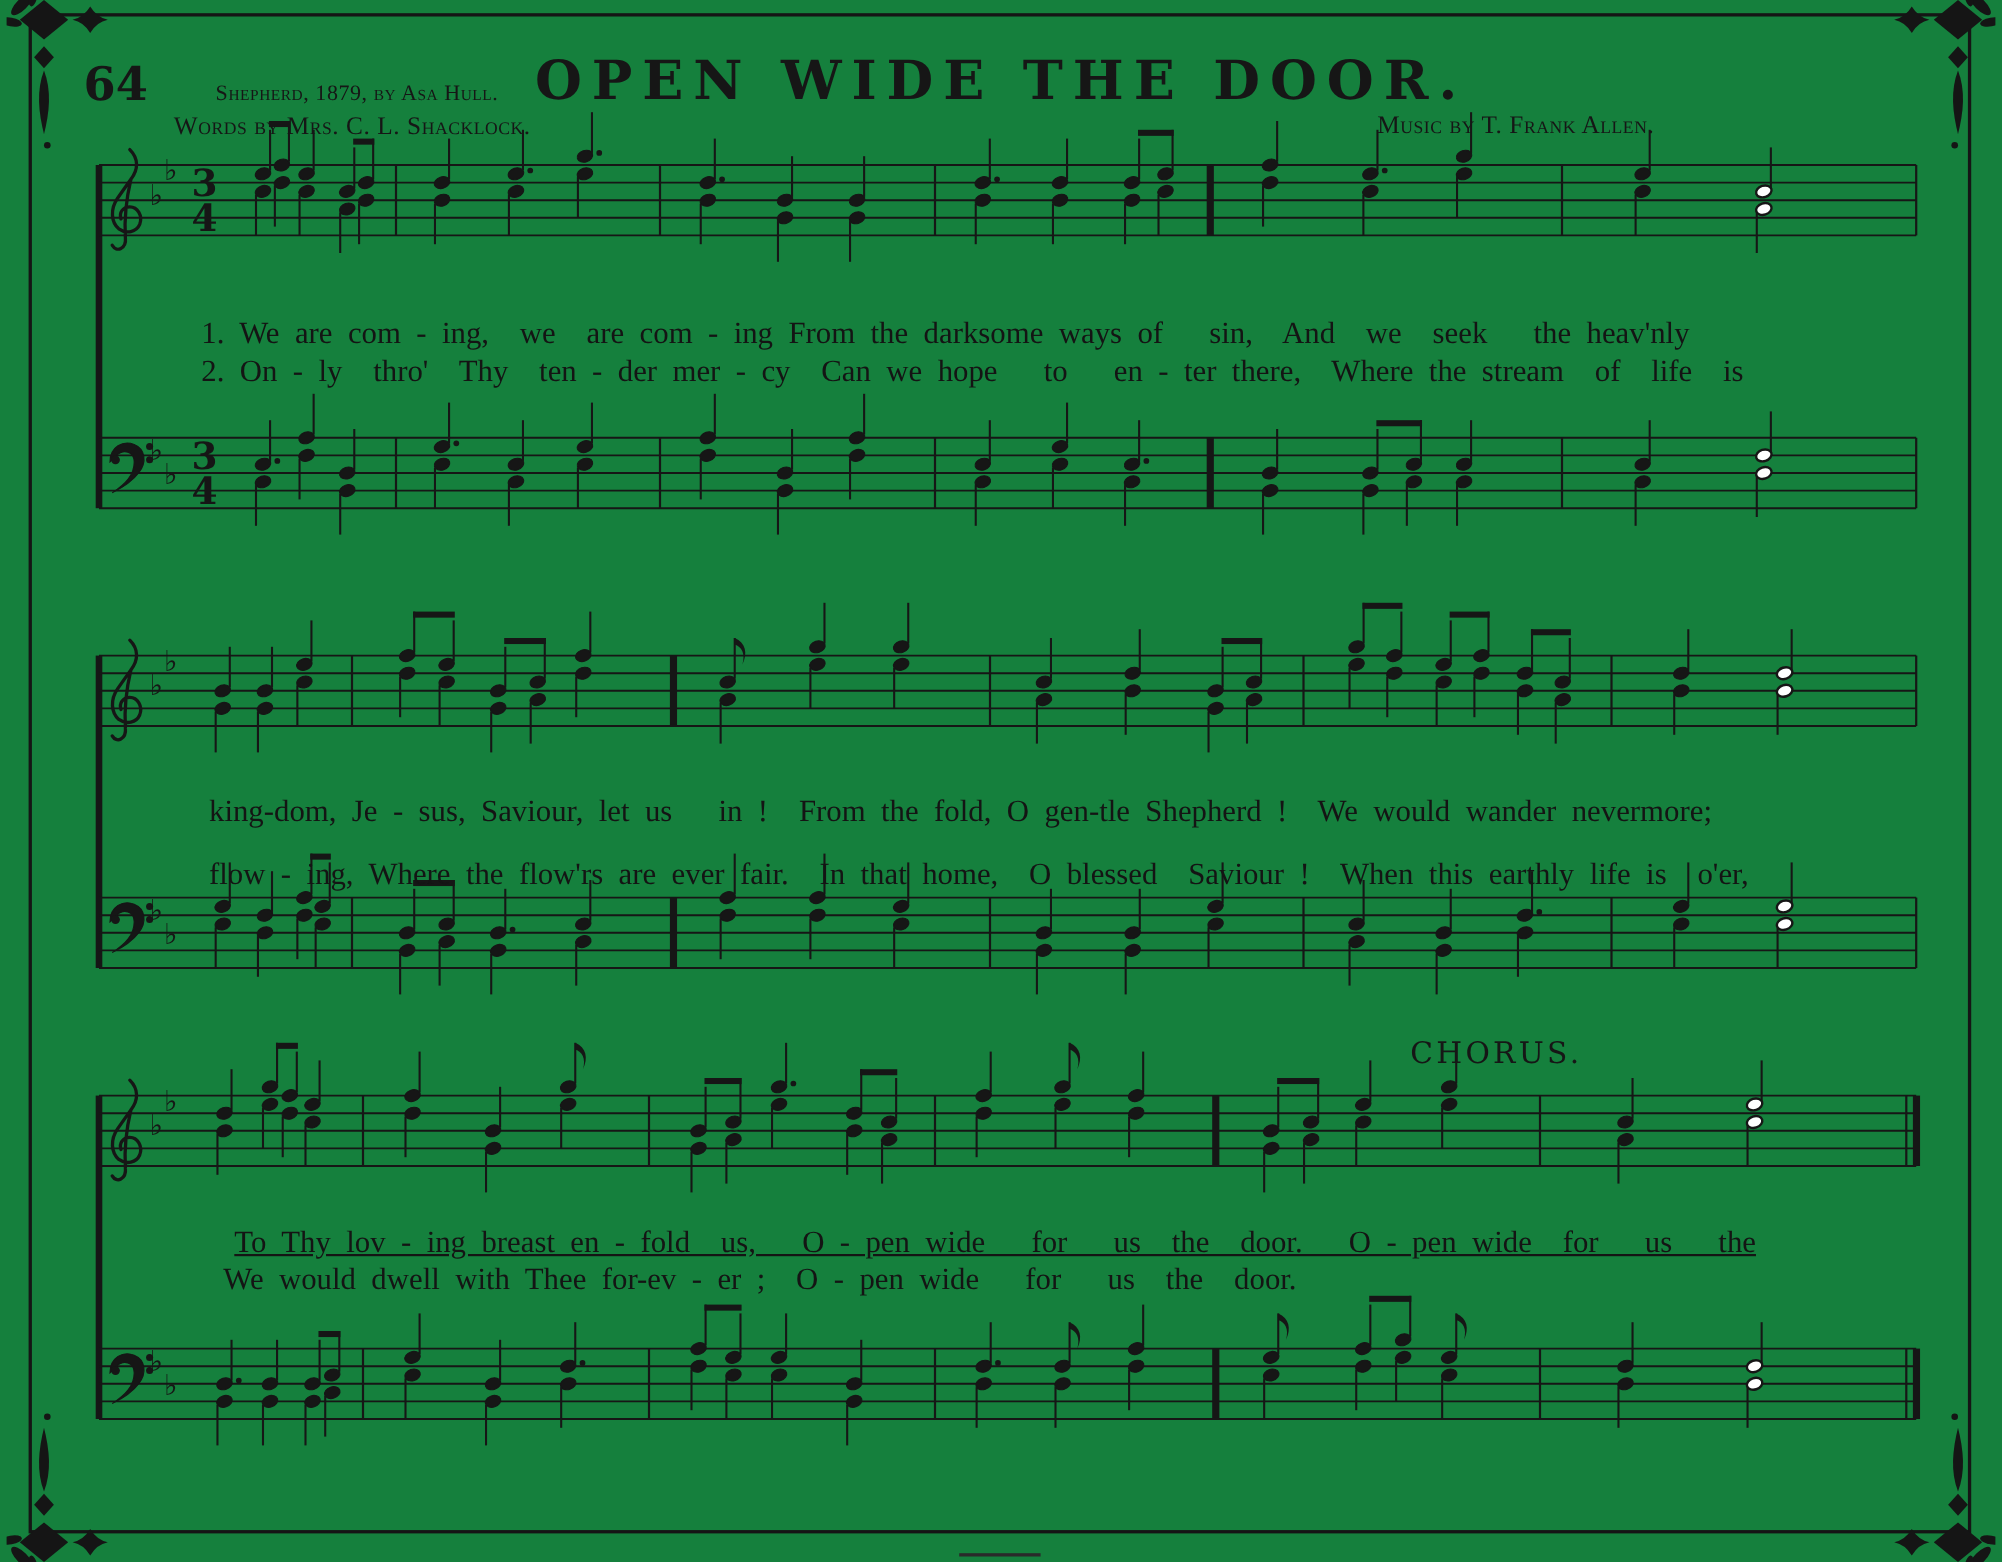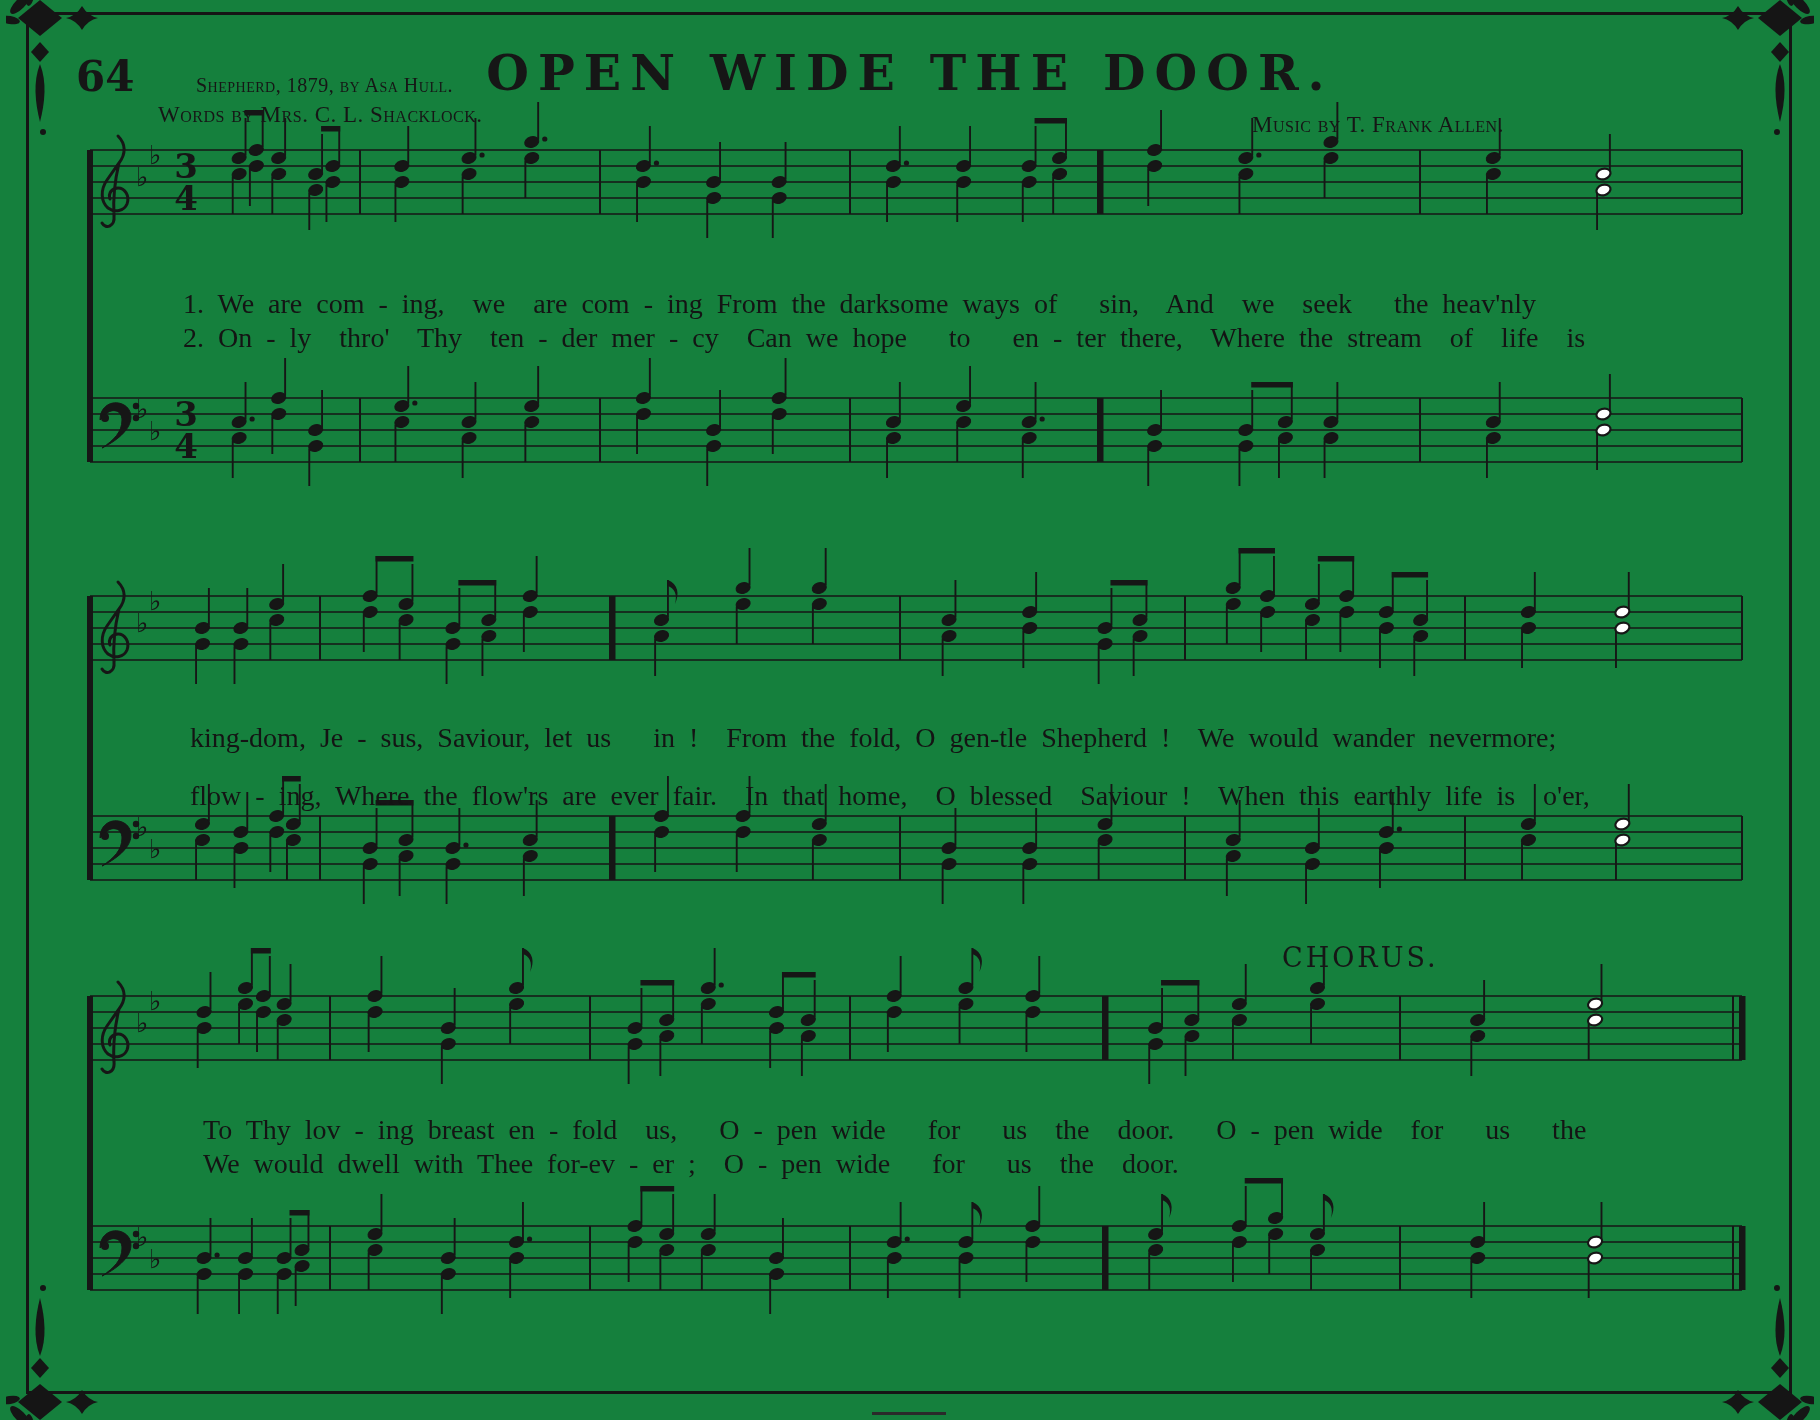--- a/index.html
+++ b/index.html
@@ -28,36 +28,36 @@
   #title{
     position:absolute;left:0;right:0;top:44px;text-align:center;
     font-size:49px;font-weight:bold;letter-spacing:9px;
     font-family:"DejaVu Serif", serif;
   }
   #words-credit{
     position:absolute;left:158px;top:102px;font-size:23px;
     font-variant:small-caps;letter-spacing:.5px;
   }
   #music-credit{
-    position:absolute;left:1252px;top:112px;font-size:23px;
+    position:absolute;left:1252px;top:101px;font-size:23px;
     font-variant:small-caps;letter-spacing:.5px;
   }
   #chorus-label{
     position:absolute;left:1282px;top:942px;font-size:27px;
     letter-spacing:3px;font-family:"DejaVu Serif", serif;
   }
   .lyric{
     position:absolute;font-size:28px;white-space:pre;word-spacing:7px;
     font-family:"Liberation Serif", serif;color:#141414;
   }
   #lyr-s1l1{left:183px;top:288px;}
   #lyr-s1l2{left:183px;top:322px;}
   #lyr-s2l1{left:190px;top:710px;margin-top:12px;}
   #lyr-s2l2{left:190px;top:744px;margin-top:36px;}
-  #lyr-s3l1{left:203px;top:1114px;}
+  #lyr-s3l1{left:213px;top:1114px;text-decoration:underline;}
   #lyr-s3l2{left:203px;top:1148px;text-align:right;}
   #notation{position:absolute;left:0;top:0;}
   #bottom-mark{
     position:absolute;left:872px;top:1412px;width:74px;height:3px;background:#2a2a2a;
   }
 </style>
 </head>
 <body>
 
 <div id="page">

